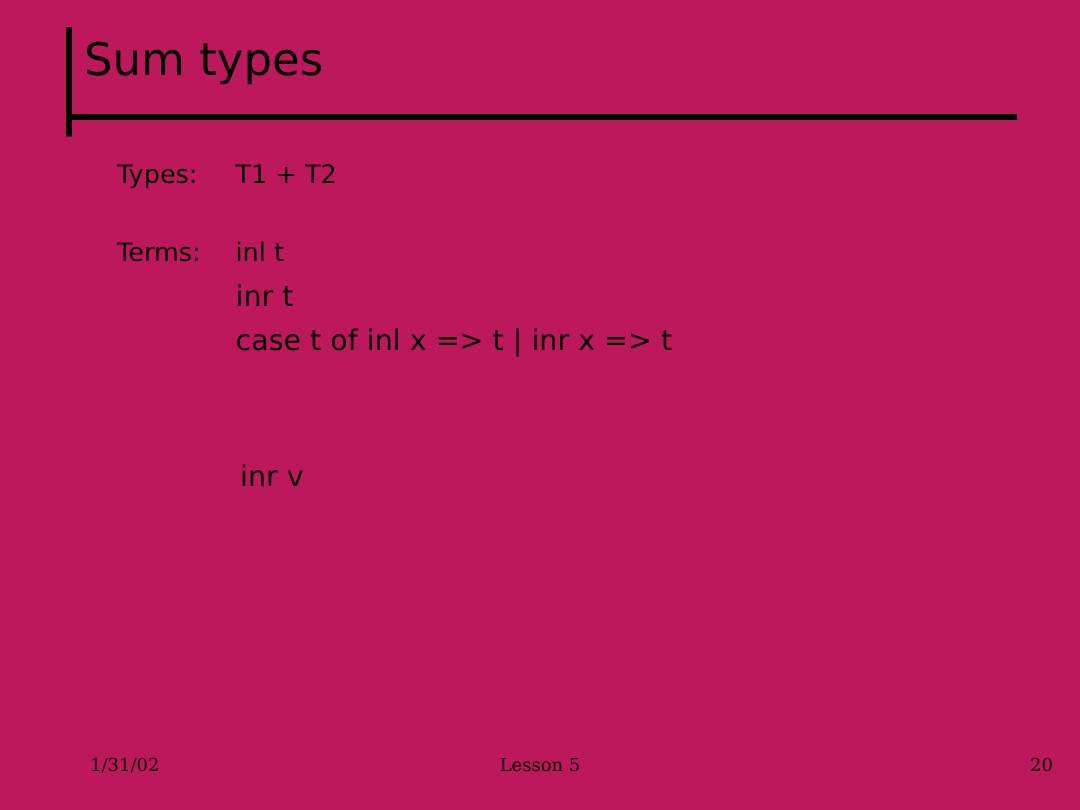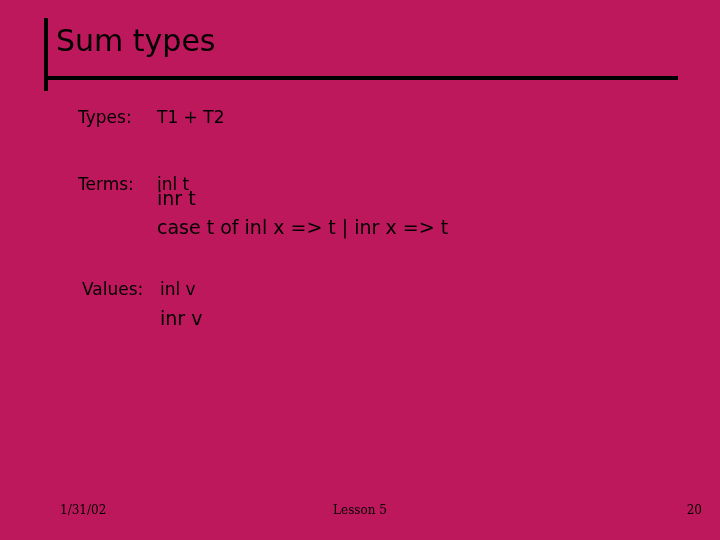--- a/index.html
+++ b/index.html
@@ -68,21 +68,21 @@
   .row .lbl {
     display: inline-block;
     white-space: nowrap;
   }
   .row .val {
     display: inline-block;
     white-space: nowrap;
   }
 
   .row-types   { left: 78px;  top: 107px; }
-  .row-terms   { left: 78px;  top: 174px; }
+  .row-terms   { left: 78px;  top: 159px; }
   .row-values  { left: 82px;  top: 279px; }
 
   .lbl-types  { width: 79px; }
   .lbl-terms  { width: 79px; }
   .lbl-values { width: 78px; }
 
   .cont {
     position: absolute;
     white-space: nowrap;
     font-family: "DejaVu Sans", sans-serif;
@@ -144,23 +144,20 @@
     </div>
 
     <div class="row row-terms">
       <span class="lbl lbl-terms">Terms:</span><span class="val">inl t</span>
     </div>
 
     <div class="cont cont-inr-t">inr t</div>
 
     <div class="cont cont-case">case t of inl x =&gt; t | inr x =&gt; t</div>
 
-    <div class="row row-values">
-      <span class="lbl lbl-values">Values:</span><span class="val">inl v</span>
-    </div>
 
     <div class="cont cont-inr-v">inr v</div>
 
   </div>
 
   <div class="footer">
     <div class="footer-date">1/31/02</div>
     <div class="footer-center">Lesson 5</div>
     <div class="footer-page">20</div>
   </div>

